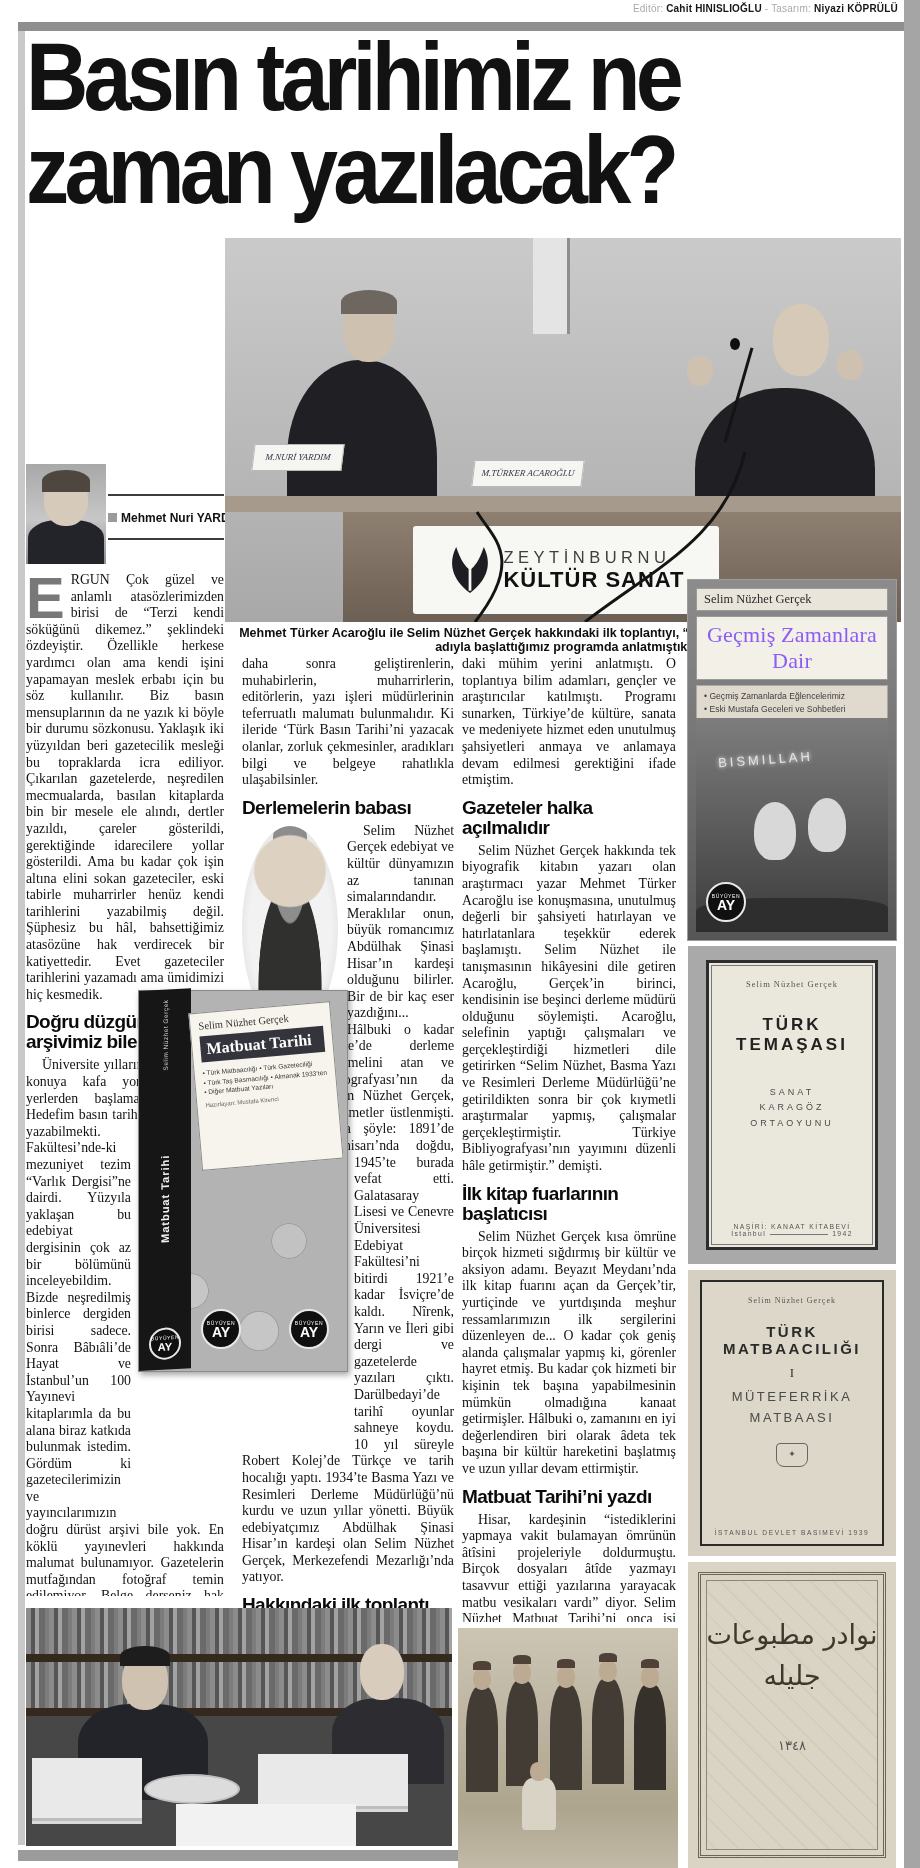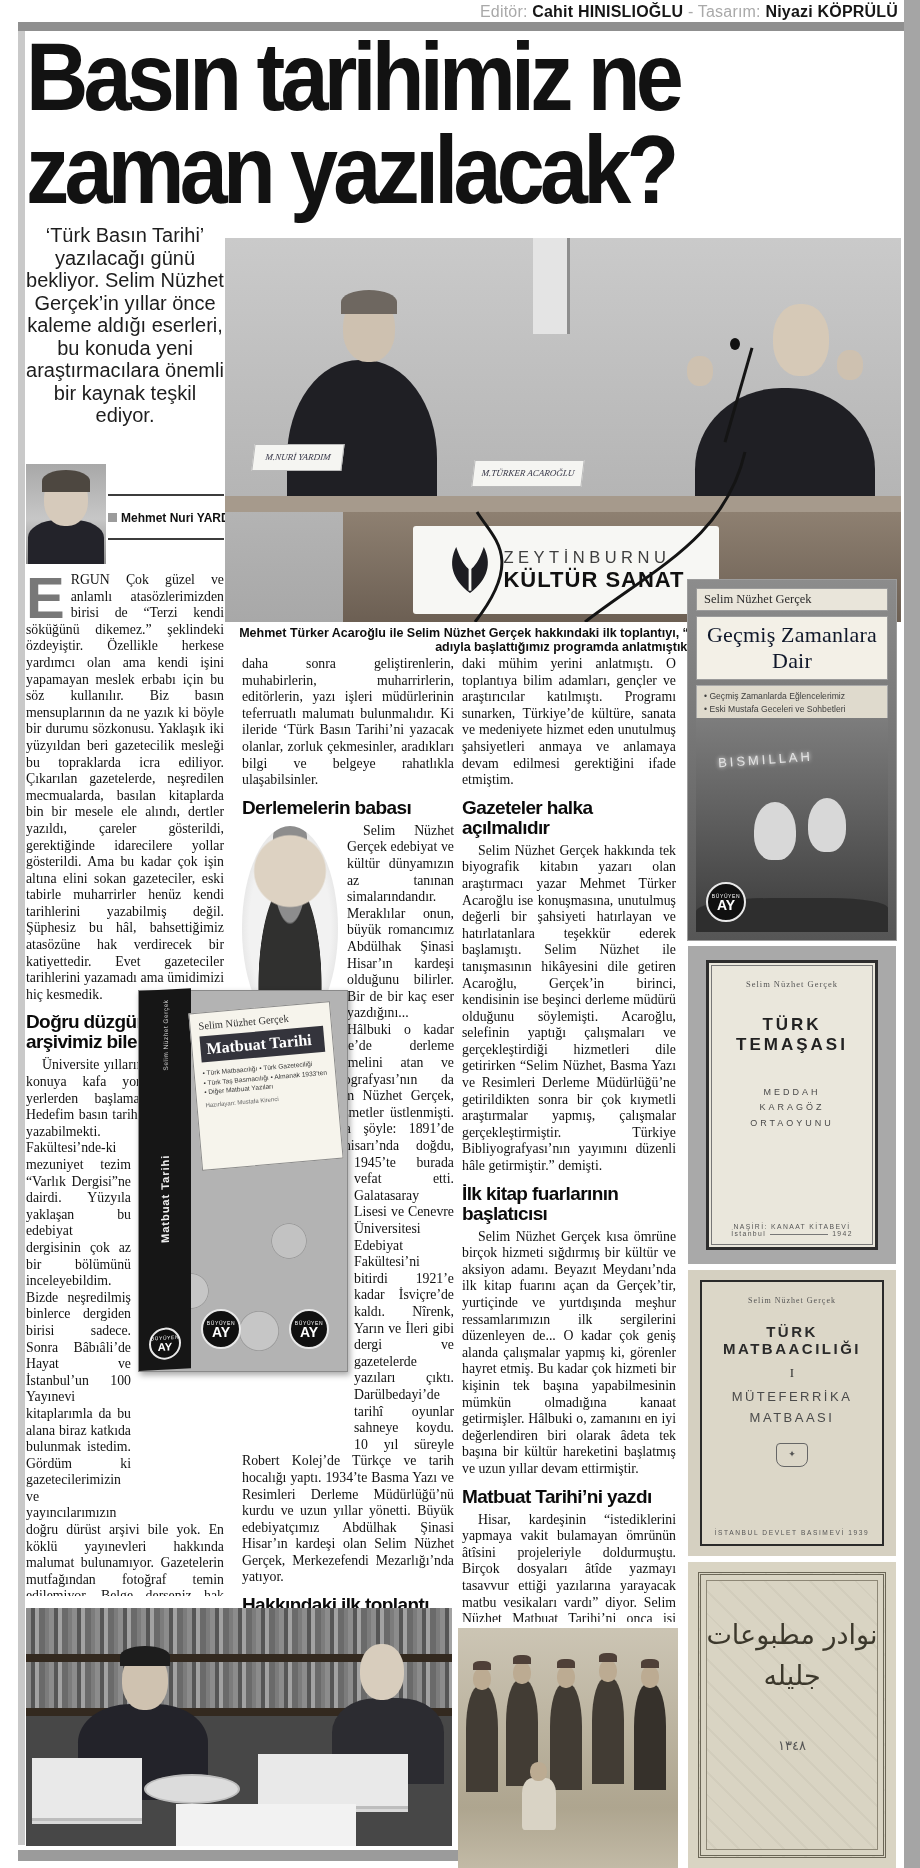--- a/index.html
+++ b/index.html
@@ -1,20 +1,20 @@
 <!DOCTYPE html>
 <html lang="tr"><head>
 <meta charset="utf-8">
 <style>
   html,body{margin:0;padding:0;background:#e9e9e9;}
   .page{position:relative;width:920px;height:1868px;background:#ffffff;overflow:hidden;
         font-family:"Liberation Serif", serif;color:#111;}
   
   .credits{position:absolute;top:3px;right:22px;font-family:"Liberation Sans",sans-serif;
-           font-size:16px;color:#a9a9a9;letter-spacing:.2px;}
+           font-size:10px;color:#a9a9a9;letter-spacing:.2px;}
   .credits b{color:#161616;}
   .bar-top{position:absolute;left:18px;width:886px;top:22px;height:9px;background:#8f8f8f;}
   .edge-left{position:absolute;left:18px;top:31px;width:7px;height:1814px;background:#c9c9c9;}
   .edge-right{position:absolute;right:0;top:0;width:16px;height:1868px;background:#a5a5a5;}
   .bar-bottom{position:absolute;left:18px;top:1850px;width:660px;height:11px;background:#9b9b9b;}
 
   
   .headline{position:absolute;left:26px;top:30px;width:876px;font-family:"Liberation Sans",sans-serif;
             font-weight:700;font-size:90px;line-height:86px;letter-spacing:-5px;color:#121212;
             transform:scale(.96,1.08);transform-origin:top left;}
@@ -112,21 +112,21 @@
   .ay-a{font-family:"Liberation Sans",sans-serif;font-weight:700;font-size:14px;line-height:13px;}
   .mb-ay1{position:absolute;left:62px;top:318px;}
   .mb-ay2{position:absolute;left:150px;top:318px;}
 
   
   .cover{position:absolute;left:688px;width:208px;box-sizing:border-box;}
   .cover1{top:580px;height:360px;background:linear-gradient(180deg,#8c8c8c 0,#787878 40%,#565656 100%);
         padding:8px;box-shadow:0 0 0 1px #9c9c9c;}
   .c1-author{background:#e9e5da;border:1px solid #9a9a9a;padding:3px 7px;font-size:12.5px;color:#2a2a2a;}
   .c1-title{background:#f3f0e7;border:1px solid #9a9a9a;margin-top:5px;padding:5px 4px;text-align:center;
-        font-size:22px;letter-spacing:.2px;color:#0f172a;}
+        font-size:22px;letter-spacing:.2px;color:#8b5cf6;}
   .c1-bullets{background:#dfdacd;border:1px solid #a8a8a8;margin-top:5px;padding:4px 7px;
         font-family:"Liberation Sans",sans-serif;font-size:8.6px;line-height:1.55;color:#3d3d3d;
         white-space:pre-line;}
   .c1-photo{position:absolute;left:8px;right:8px;top:138px;bottom:8px;overflow:hidden;
         background:linear-gradient(180deg,#7d7d7d,#4f4f4f 70%,#3c3c3c);}
   .c1-sign{position:absolute;left:22px;top:34px;font-family:"Liberation Sans",sans-serif;font-size:13px;
         letter-spacing:3px;color:#e3e3e3;text-shadow:0 0 4px #fff;transform:rotate(-4deg);}
   .c1-goose{position:absolute;width:42px;height:58px;border-radius:50% 50% 42% 42%;background:#d8d8d8;}
   .c1-ay{position:absolute;left:10px;bottom:10px;}
   .c1-crowd{position:absolute;left:0;right:0;bottom:0;height:34px;background:#2e2e2e;border-radius:40% 30% 0 0;}
@@ -194,21 +194,20 @@
   <div class="bar-top"></div>
   <div class="edge-left"></div>
   <div class="edge-right"></div>
   <div class="bar-bottom"></div>
 
   <div class="headline">
     <div>Basın tarihimiz ne</div>
     <div>zaman yazılacak?</div>
   </div>
 
-  <div class="lead">‘Türk Basın Tarihi’ yazılacağı günü bekliyor. Selim Nüzhet Gerçek’in yıllar önce kaleme aldığı eserleri, bu konuda yeni araştırmacılara önemli bir kaynak teşkil ediyor.</div>
 
   <div class="byline-photo">
     <div class="suit"></div>
     <div class="head"></div>
     <div class="hair"></div>
   </div>
   <div class="byline-bar">
     <span class="nm"><span class="sq"></span><span>Mehmet Nuri YARDIM</span></span>
   </div>
 
@@ -326,21 +325,21 @@
         <span class="ay-b">BÜYÜYEN</span>
         <span class="ay-a">AY</span>
       </span>
     </div>
   </div>
 
   <div class="cover cover2">
     <div class="c2-inner">
       <div class="c2-author">Selim Nüzhet Gerçek</div>
       <div class="c2-title">TÜRK TEMAŞASI</div>
-      <div class="c2-sub">MEDDAH
+      <div class="c2-sub">SANAT
 KARAGÖZ
 ORTAOYUNU</div>
       <div class="c2-foot">
         <div>NAŞİRİ: KANAAT KİTABEVİ</div>
         <div><span>İstanbul</span><span class="rule"></span><span>1942</span></div>
       </div>
     </div>
   </div>
 
   <div class="cover cover3">

